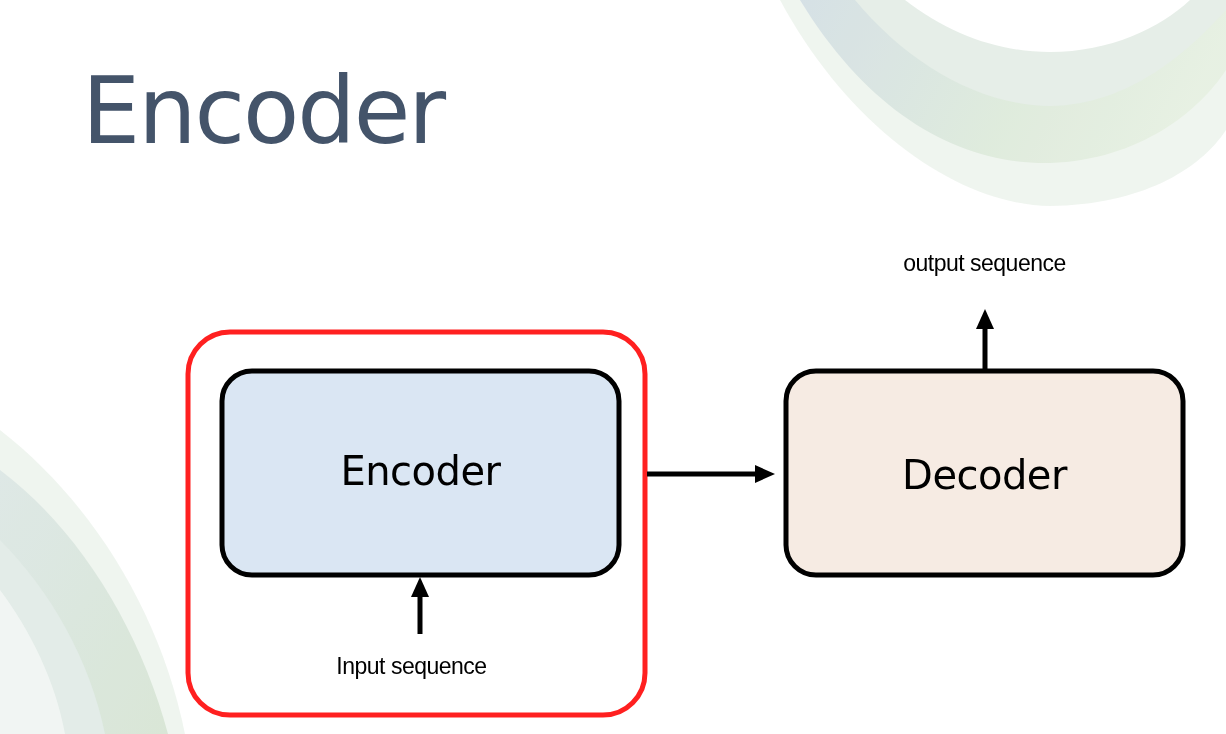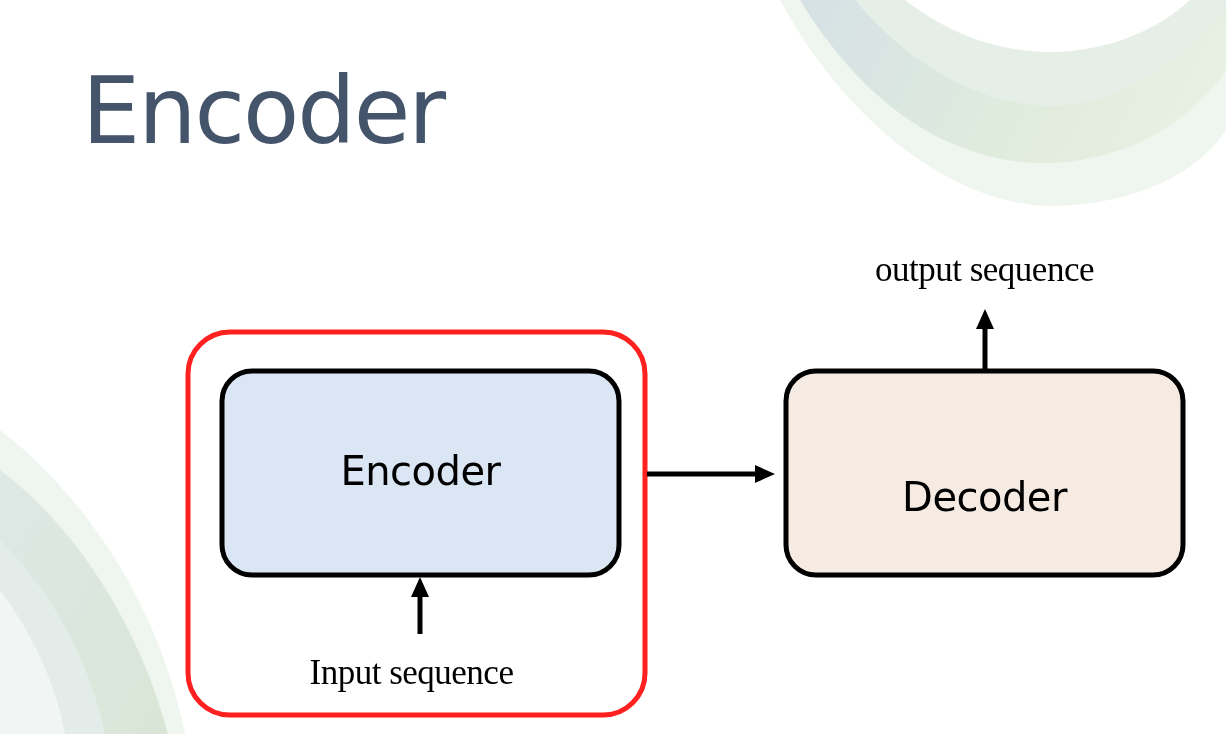--- a/index.html
+++ b/index.html
@@ -5,22 +5,22 @@
   html, body { margin: 0; padding: 0; background: #ffffff; }
   body { width: 1226px; height: 734px; position: relative; overflow: hidden;
          font-family: "Liberation Sans", "DejaVu Sans", sans-serif; }
   .bg-deco { position: absolute; left: 0; top: 0; width: 1226px; height: 734px; }
   .slide-title { position: absolute; left: 82px; top: 58px; margin: 0;
                  font-size: 92px; font-weight: normal; color: #44546a;
                  font-family: "DejaVu Sans", sans-serif; letter-spacing: -2px; }
   .diagram { position: absolute; left: 0; top: 0; width: 1226px; height: 734px; }
   .box-label { position: absolute; color: #000; font-size: 40px; text-align: center;
                font-family: "DejaVu Sans", sans-serif; letter-spacing: -0.5px; }
-  .seq-label { position: absolute; color: #000; font-size: 35px; text-align: center;
-               font-family: Liberation Serif, serif; letter-spacing: -0.5px; white-space: nowrap; }
+  .seq-label { position: absolute; color: #000; font-size: 23px; text-align: center;
+               font-family: Liberation Sans, sans-serif; letter-spacing: -0.5px; white-space: nowrap; }
 </style>
 </head>
 <body>
 
 <svg class="bg-deco" viewBox="0 0 1226 734" xmlns="http://www.w3.org/2000/svg">
   <defs>
     <linearGradient id="arcTR" x1="0" y1="0" x2="1" y2="0.2">
       <stop offset="0" stop-color="#c8d6e0"></stop>
       <stop offset="0.6" stop-color="#d6e6d3"></stop>
       <stop offset="1" stop-color="#e2eedb"></stop>
@@ -64,15 +64,15 @@
     <line x1="647" y1="474" x2="757" y2="474" stroke="#000" stroke-width="5"></line>
     <polygon points="775,474 755,465 755,483" fill="#000"></polygon>
   </g>
   <g>
     <line x1="985" y1="369" x2="985" y2="326" stroke="#000" stroke-width="5"></line>
     <polygon points="985,309 976,329 994,329" fill="#000"></polygon>
   </g>
 </svg>
 
 <div class="box-label" style="left:222px; top:448px; width:397px;">Encoder</div>
-<div class="box-label" style="left:786px; top:474px; width:397px;">Decoder</div>
+<div class="box-label" style="left:786px; top:452px; width:397px;">Decoder</div>
 <div class="seq-label" style="left:213px; top:653px; width:397px;">Input sequence</div>
 <div class="seq-label" style="left:786px; top:250px; width:397px;">output sequence</div>
 
 </body></html>

